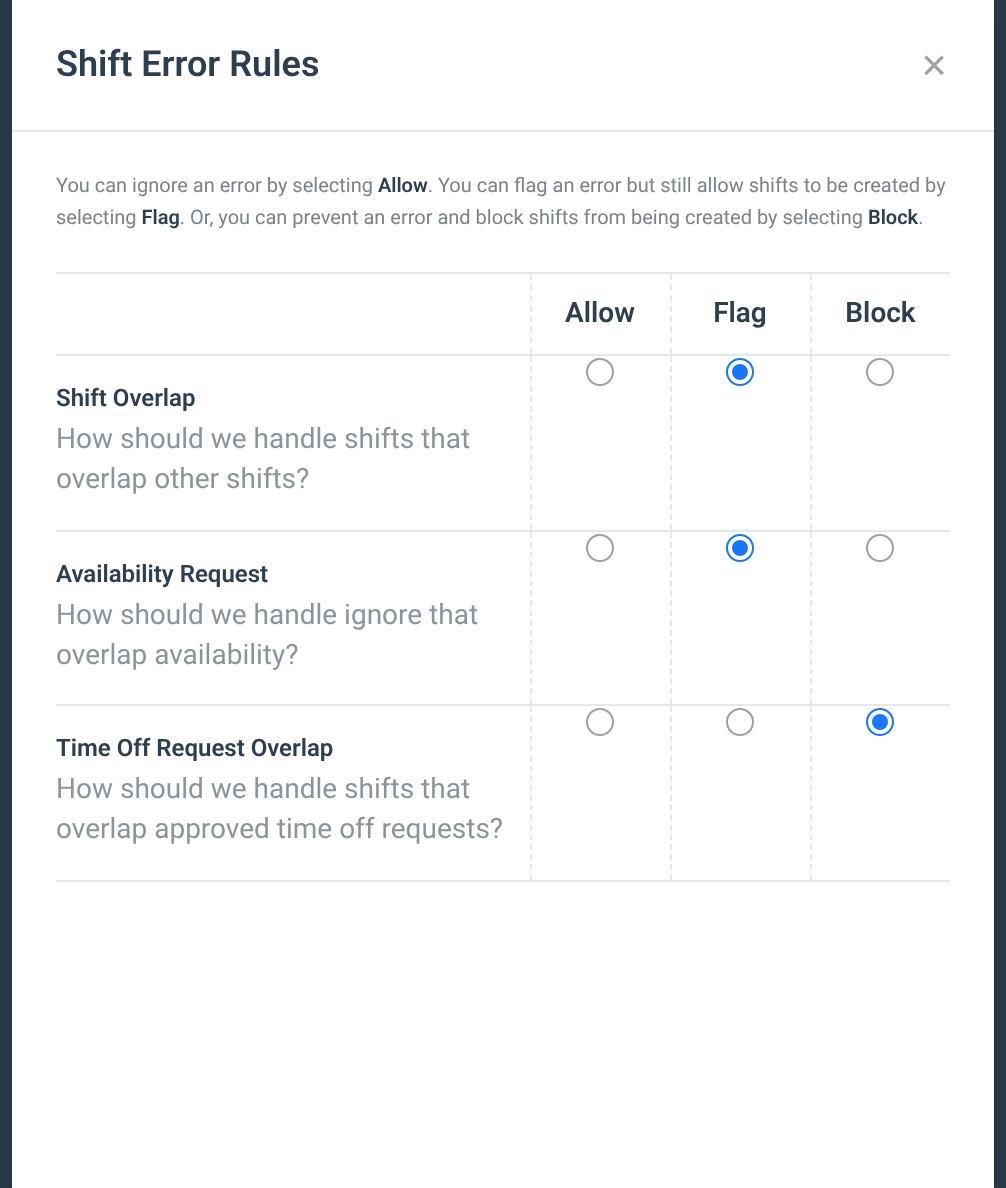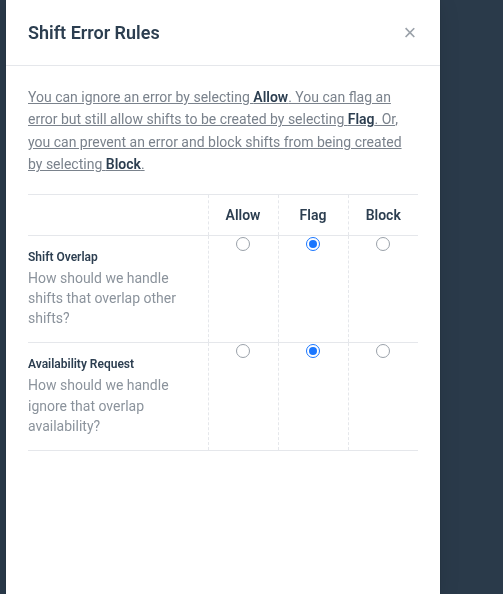--- a/index.html
+++ b/index.html
@@ -10,21 +10,21 @@
     background:#f5f6f7;
     overflow:hidden;
   }
   .backdrop {
     position:absolute; left:0; top:0; width:503px; height:594px;
     background:#2a3a4a;
   }
   .modal {
     position:absolute;
     left:6px; top:0;
-    width:434px; height:594px;
+    width:491px; height:594px;
     background:#ffffff;
     box-shadow:0 0 0 1px rgba(0,0,0,0.05), 0 4px 20px rgba(0,0,0,0.1);
   }
   .modal-header {
     position:relative;
     height:66px;
     border-bottom:1px solid #e5e7eb;
     display:flex;
     align-items:center;
     padding:0 22px;
@@ -42,25 +42,24 @@
     color:#9aa1a9;
     font-size:22px;
     cursor:pointer;
     background:none; border:none;
     line-height:1;
   }
   .modal-body {
     padding:20px 22px 0 22px;
   }
   .intro {
-    font-size:14px;
+    font-size:10px;
     line-height:1.6;
     color:#7a828c;
     margin-bottom:18px;
-    text-decoration:underline;
   }
   .intro b { color:#2c3e50; font-weight:600; }
   table.rules {
     width:100%;
     border-collapse:collapse;
     table-layout:fixed;
   }
   table.rules thead th {
     font-size:14px;
     font-weight:600;
@@ -175,17 +174,28 @@
             <td>
               <div class="rule-cell">
                 <div class="rule-title">Availability Request</div>
                 <div class="rule-desc">How should we handle ignore that overlap availability?</div>
               </div>
             </td>
             <td class="radio-cell"><span class="radio"></span></td>
             <td class="radio-cell"><span class="radio checked"></span></td>
             <td class="radio-cell"><span class="radio"></span></td>
           </tr>
+          <tr>
+            <td>
+              <div class="rule-cell">
+                <div class="rule-title">Time Off Request Overlap</div>
+                <div class="rule-desc">How should we handle shifts that overlap approved time off requests?</div>
+              </div>
+            </td>
+            <td class="radio-cell"><span class="radio"></span></td>
+            <td class="radio-cell"><span class="radio"></span></td>
+            <td class="radio-cell"><span class="radio checked"></span></td>
+          </tr>
         </tbody>
     </table>
 
   </div>
 </div>
 
 </body></html>

